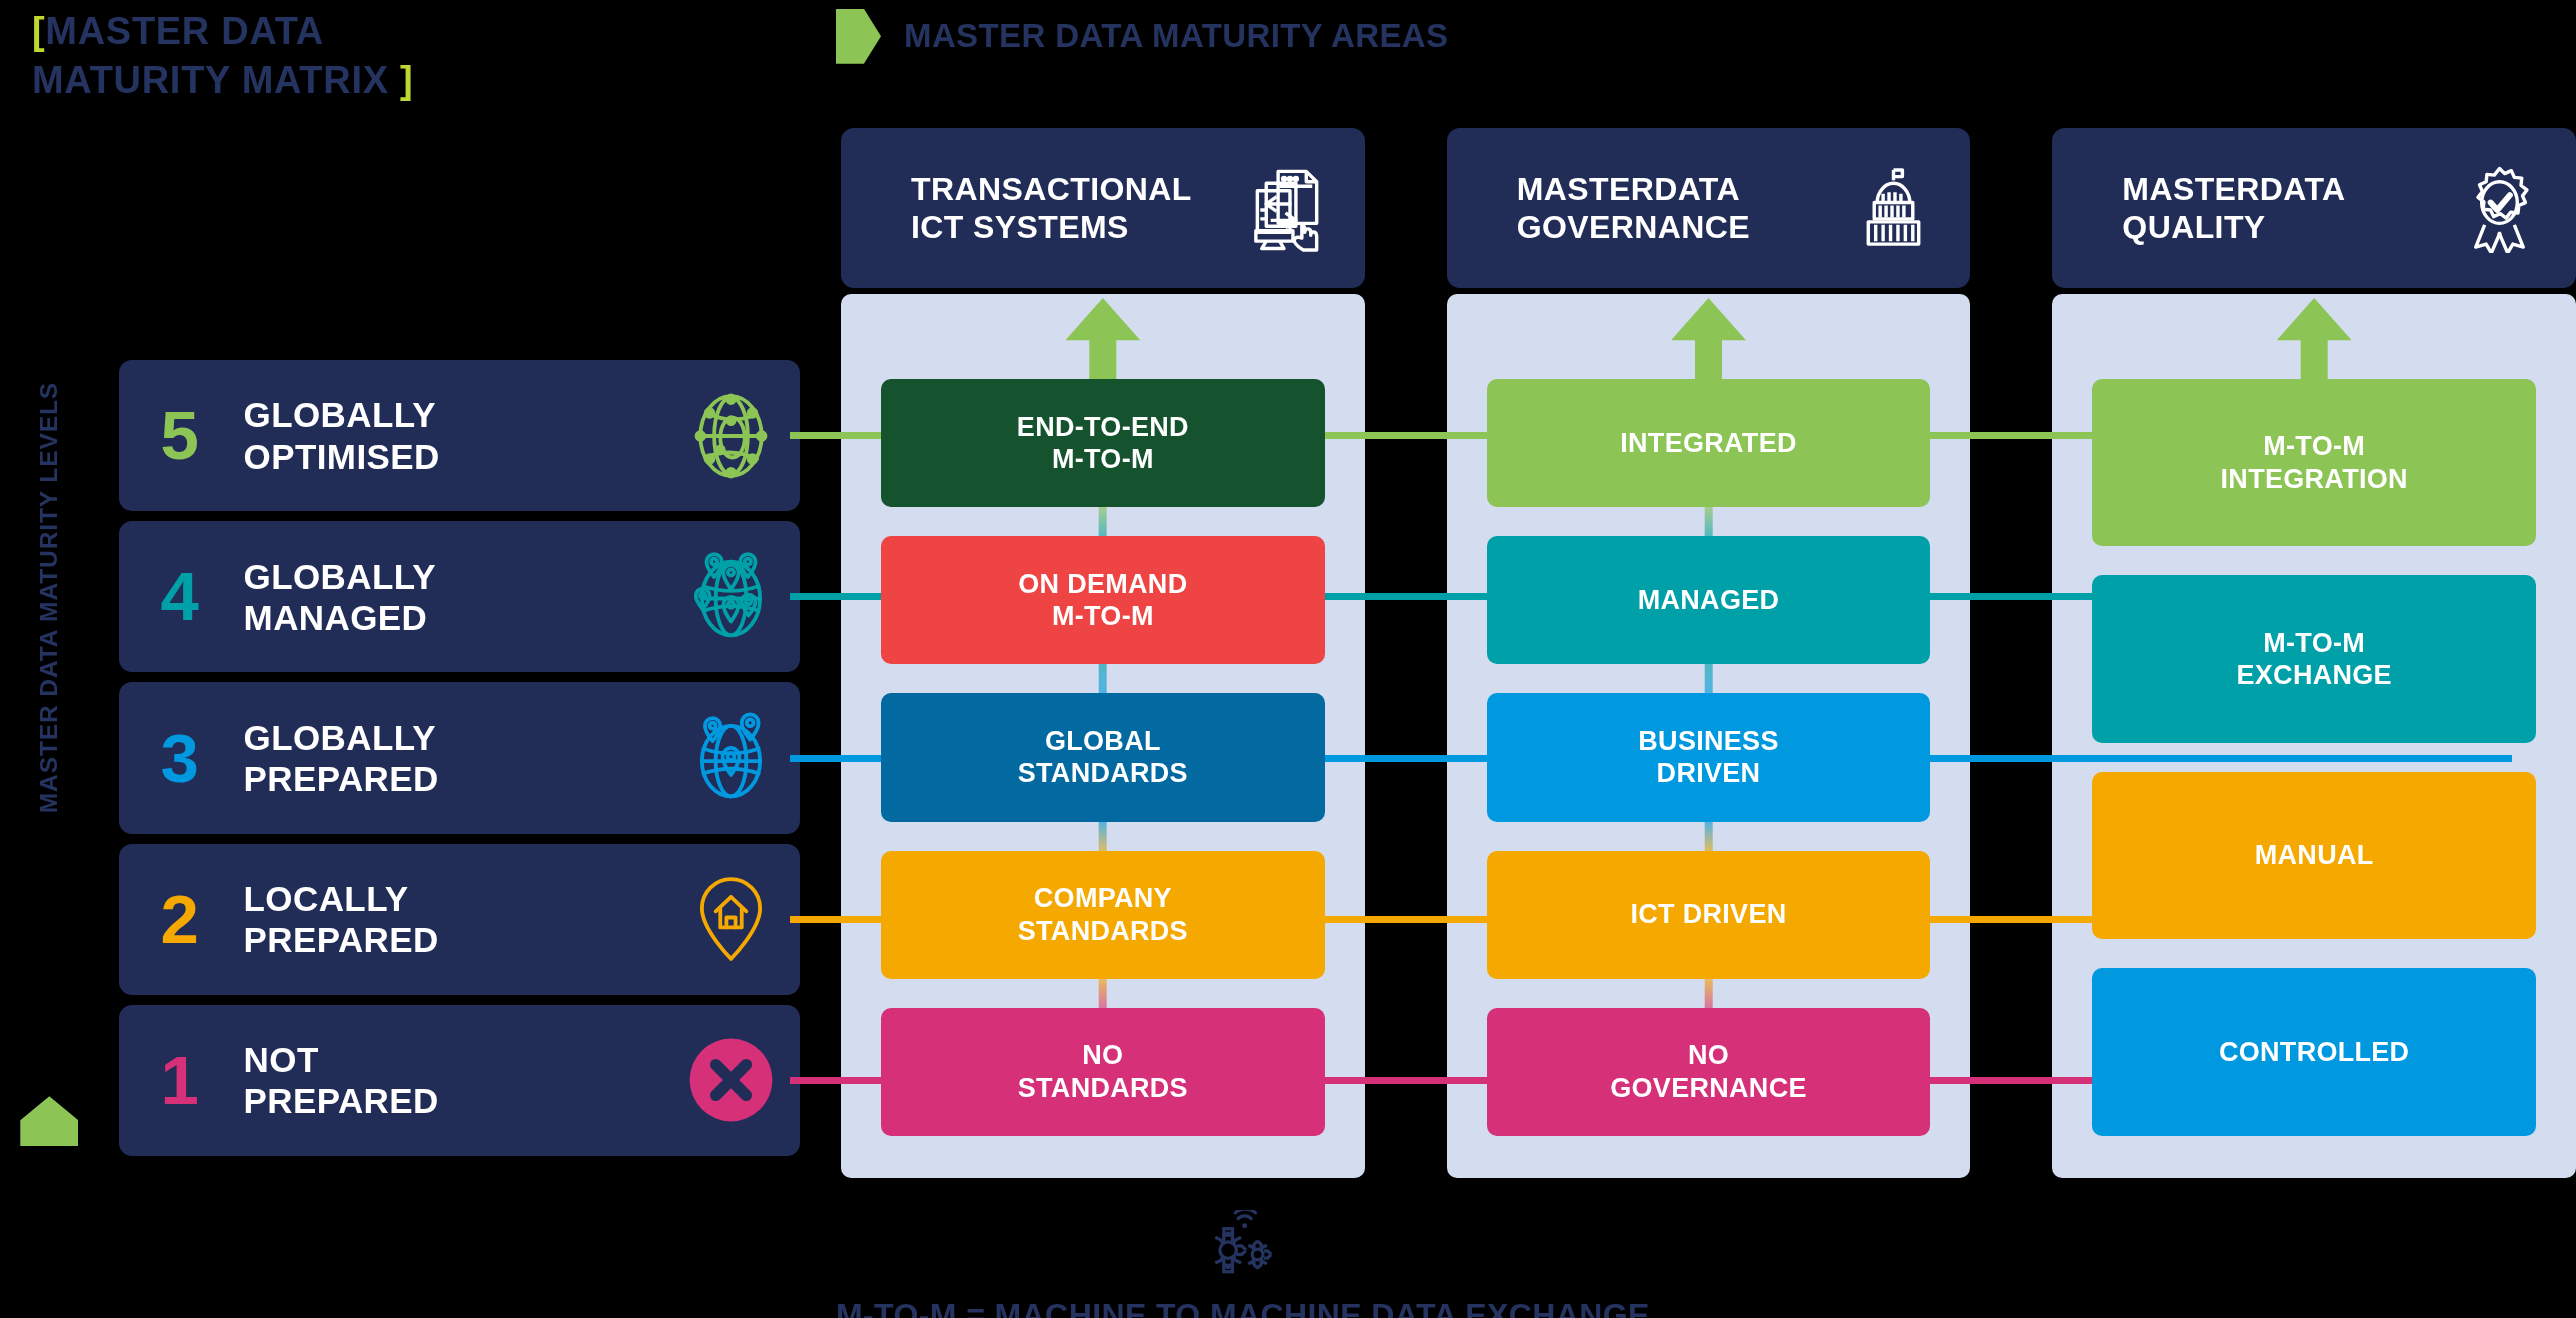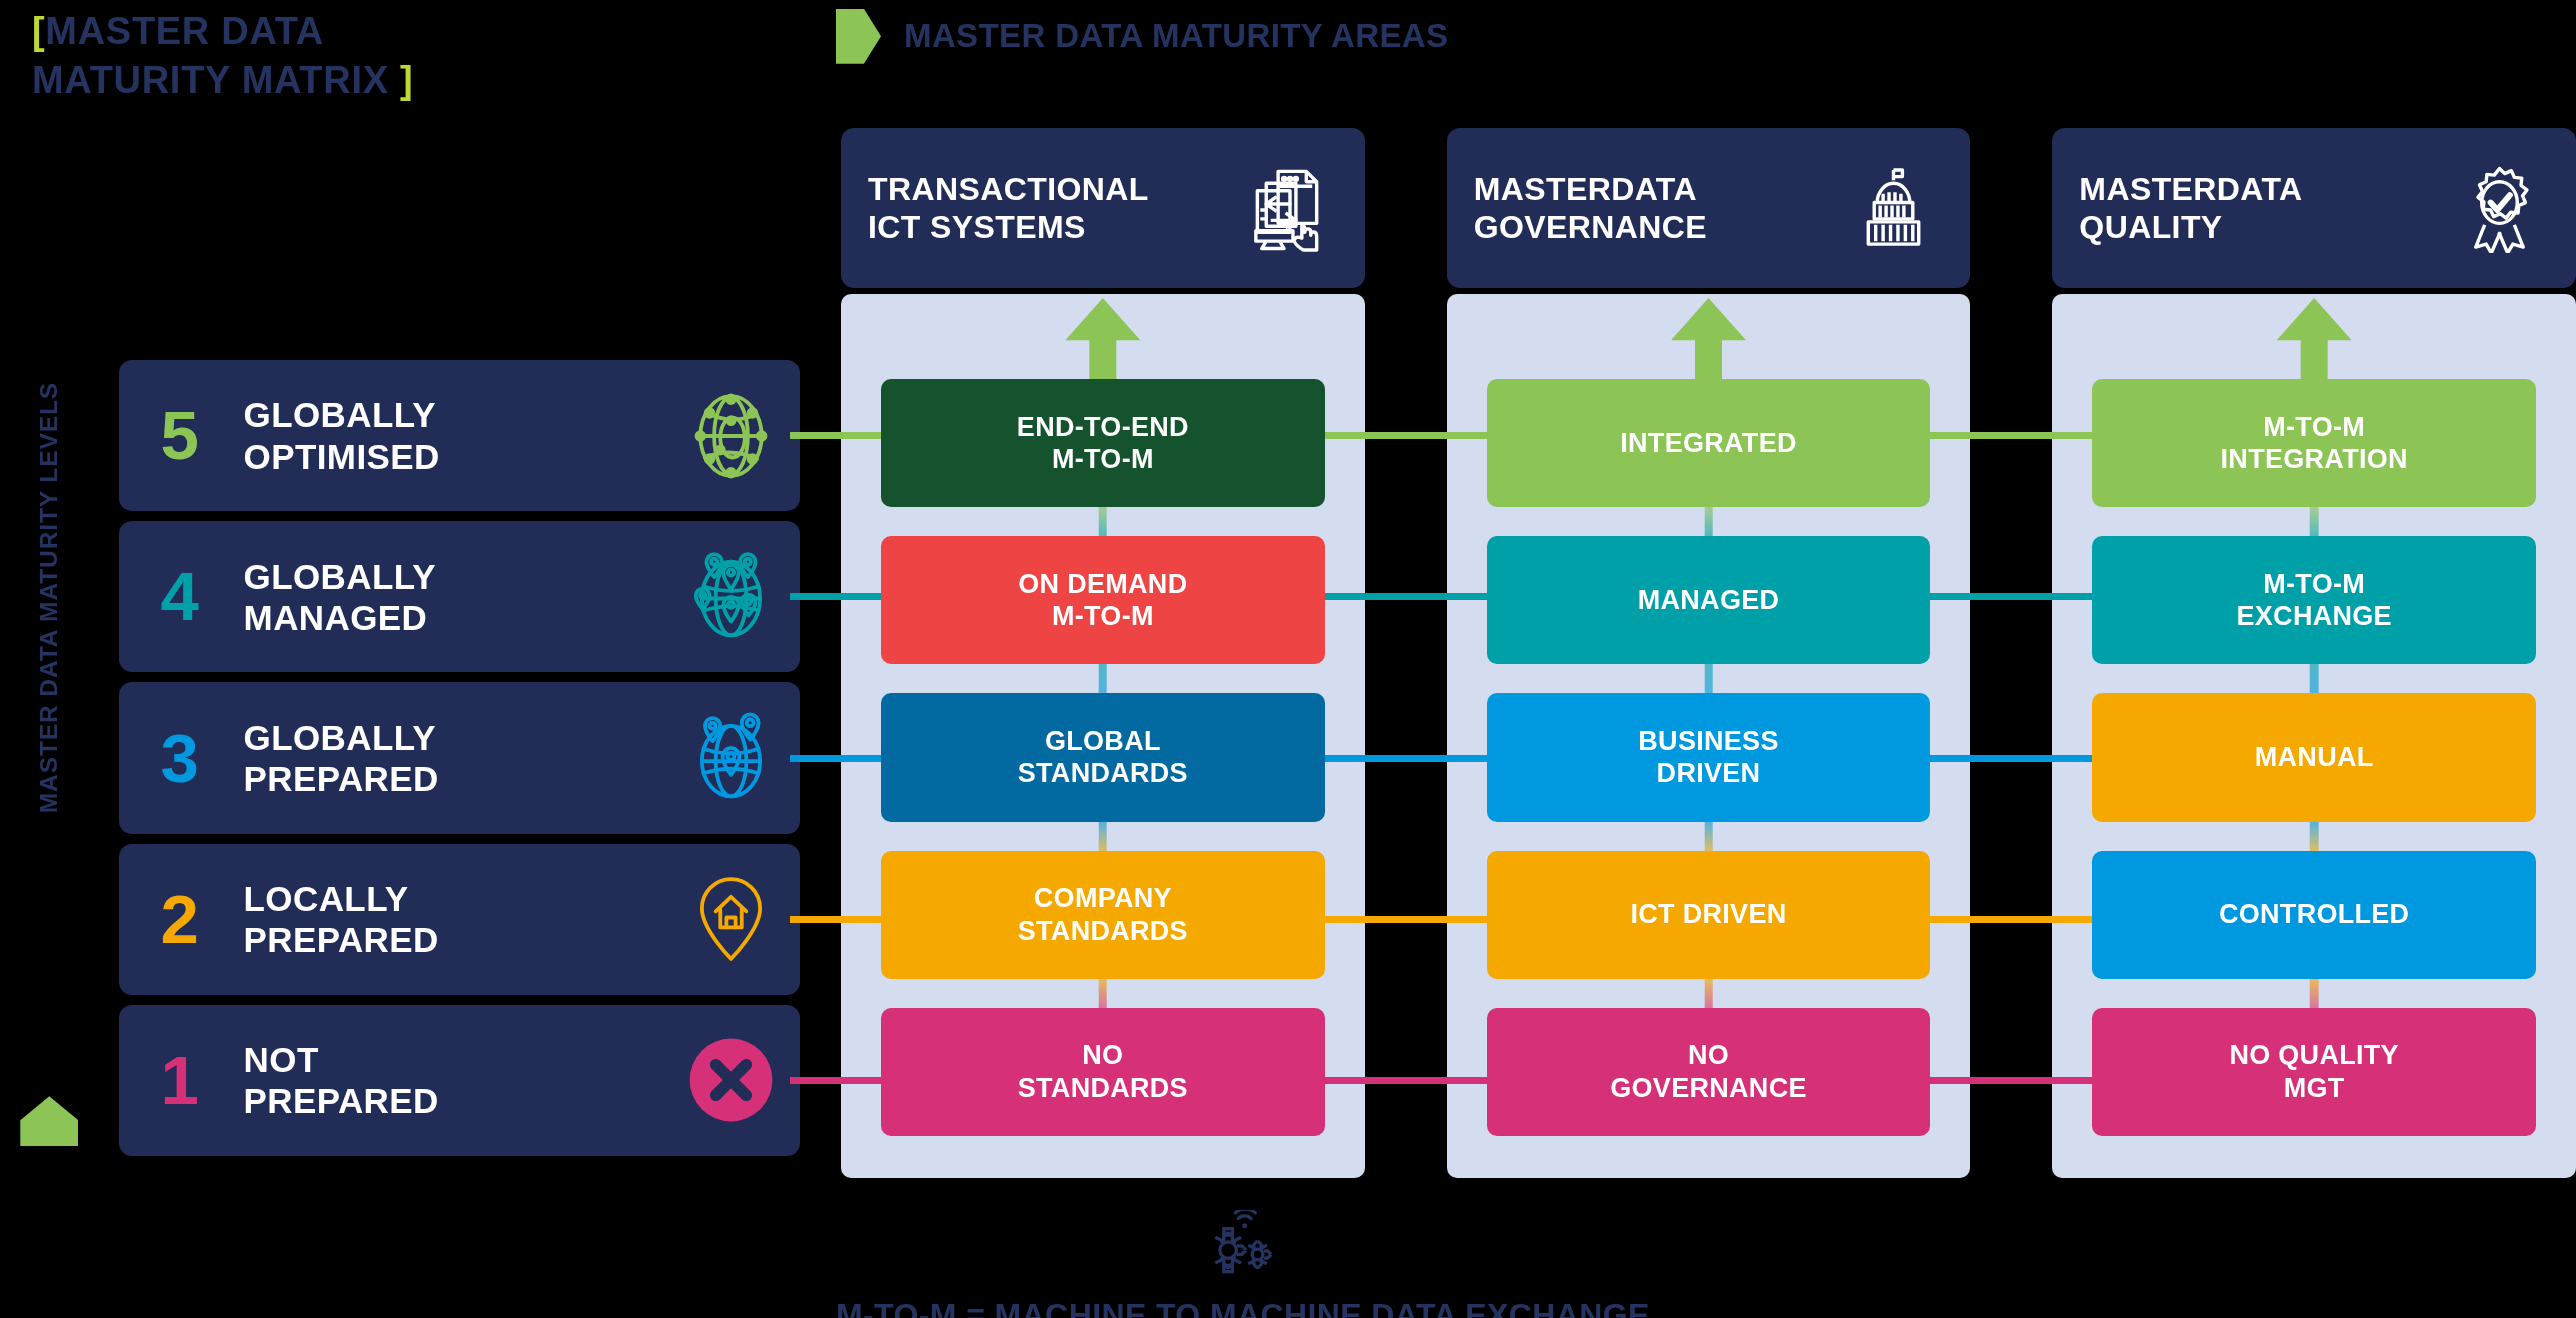--- a/index.html
+++ b/index.html
@@ -93,21 +93,21 @@
     flex: 1 1 0; position: relative;
     display: flex; flex-direction: column;
   }
   .panel-head {
     height: 160px; background: #212C57; border-radius: 13px;
     display: flex; align-items: center; padding: 0 26px 0 27px;
     position: relative; z-index: 4;
   }
   .panel-head-title {
     font-size: 32px; font-weight: 700; color: #fff;
-    line-height: 1.2; letter-spacing: 0.4px; flex: 1;
+    line-height: 1.2; letter-spacing: 0.4px; flex: 1; margin-left: 43px;
   }
   .panel-head-icon {
     width: 101px; height: 86px; flex: 0 0 101px;
     display: flex; align-items: center; justify-content: center;
   }
   .panel-body {
     flex: 1; background: #D4DDEF; border-radius: 10px;
     margin-top: 5.8px; position: relative;
     display: flex; flex-direction: column;
     padding: 85px 40px 42px 40px; gap: 29px;
@@ -371,23 +371,20 @@
         </div>
         <div class="cell" style="background:#00A0A8">
           <div class="cell-label"><span>M-TO-M</span><br><span>EXCHANGE</span></div>
         </div>
         <div class="cell" style="background:#F5A800">
           <div class="cell-label"><span>MANUAL</span></div>
         </div>
         <div class="cell" style="background:#0099E0">
           <div class="cell-label"><span>CONTROLLED</span></div>
         </div>
-        <div class="cell" style="background:#D63078">
-          <div class="cell-label"><span>NO QUALITY</span><br><span>MGT</span></div>
-        </div>
         <div class="vstub" style="top: 212px; height: 32px; background: linear-gradient(rgb(140, 196, 86), rgb(0, 160, 168)); opacity: 0.62;"></div>
         <div class="vstub" style="top: 369px; height: 32px; background: linear-gradient(rgb(0, 160, 168), rgb(0, 153, 224)); opacity: 0.62;"></div>
         <div class="vstub" style="top: 527px; height: 32px; background: linear-gradient(rgb(0, 153, 224), rgb(245, 168, 0)); opacity: 0.62;"></div>
         <div class="vstub" style="top: 684px; height: 32px; background: linear-gradient(rgb(245, 168, 0), rgb(214, 48, 120)); opacity: 0.62;"></div>
         <div class="vstub" style="top: 29px; height: 58px; background: rgb(140, 196, 86);"></div>
       </div>
     </div>
   </div>
 
 <div id="footer">

